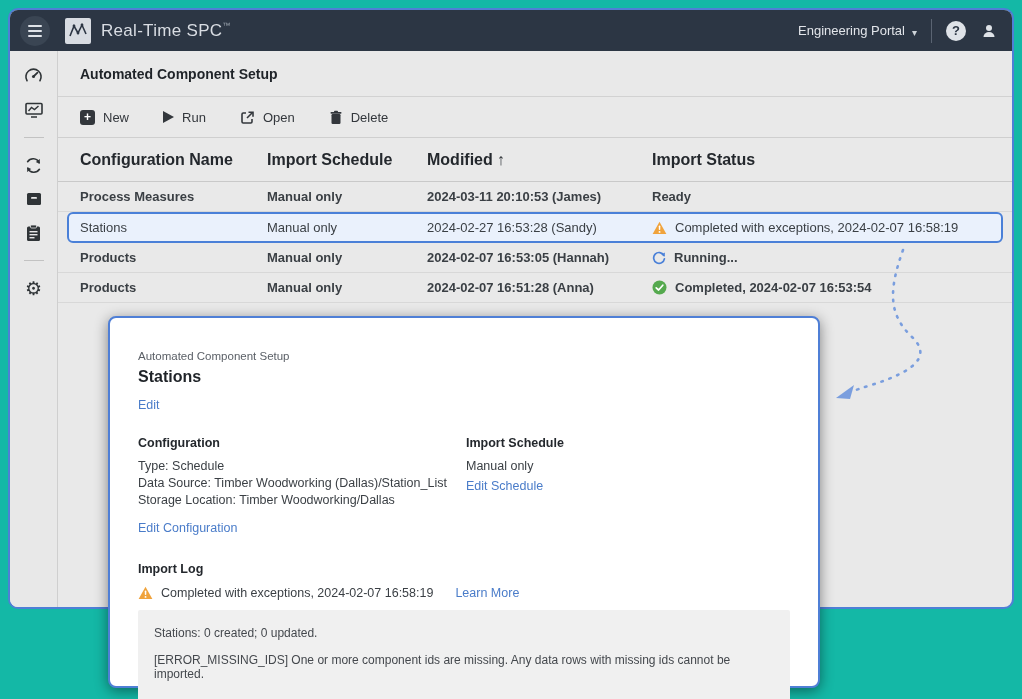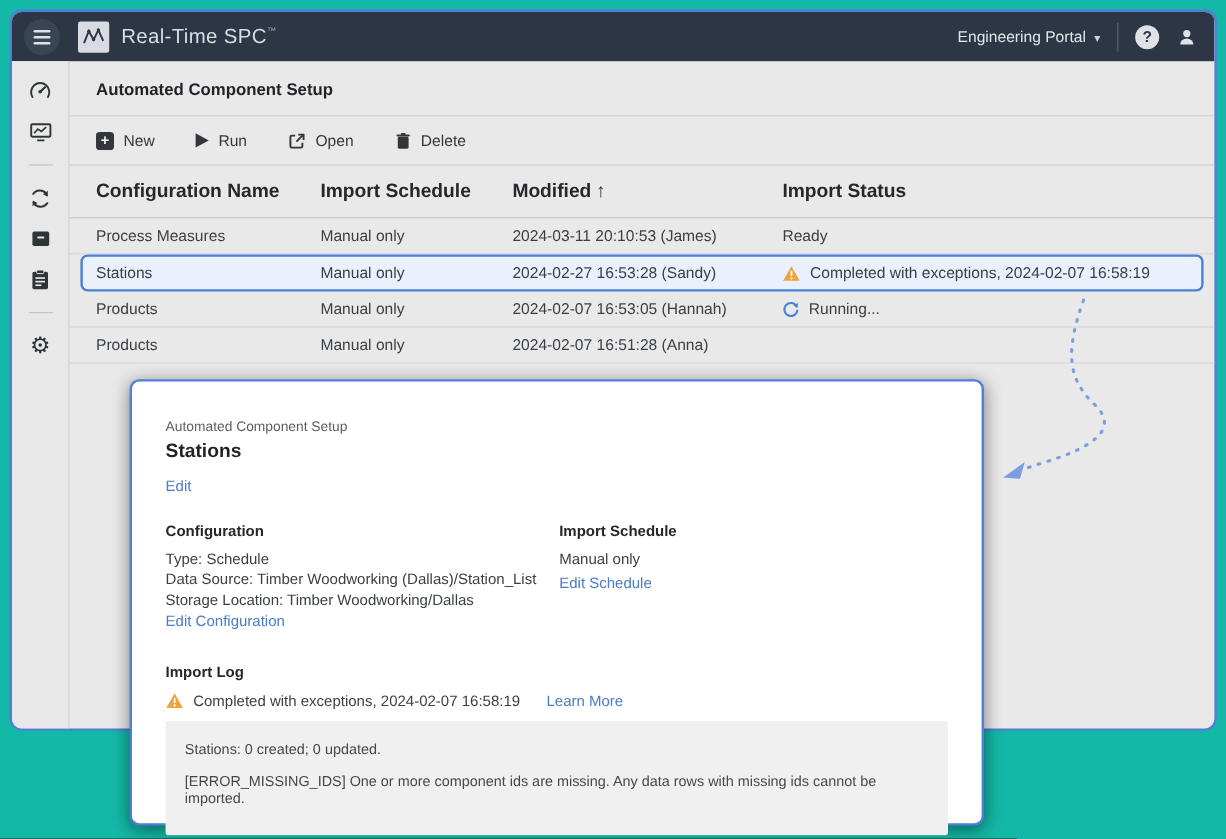--- a/index.html
+++ b/index.html
@@ -38,21 +38,21 @@
   .page-header { height:46px; flex:none; display:flex; align-items:center; padding-left:22px; border-bottom:1px solid #d2d2d2; }
   .page-title { font-size:14px; font-weight:bold; color:#1f2328; }
 
   .toolbar { height:41px; flex:none; display:flex; align-items:center; gap:34px; padding-left:22px; border-bottom:1px solid #cfcfcf; }
   .tb-btn { display:flex; align-items:center; gap:8px; font-size:13px; color:#33373c; cursor:pointer; }
   .icon-new { width:15px; height:15px; background:#33373c; border-radius:3px; color:#fff; font-size:12px; font-weight:bold;
               display:flex; align-items:center; justify-content:center; line-height:1; }
   .icon-run { width:0; height:0; border-left:11px solid #33373c; border-top:6px solid transparent; border-bottom:6px solid transparent; }
 
   
-  .grid-row { display:grid; grid-template-columns:187px 160px 225px 1fr; align-items:center; padding-left:22px; }
+  .grid-row { display:grid; grid-template-columns:187px 160px 225px 1fr; align-items:center; padding-left:22px;font-weight:bold; }
   .thead { height:44px; border-bottom:1px solid #c9c9c9; font-size:16px; font-weight:bold; color:#24282d; }
   .th { cursor:pointer; }
   .sort-arrow { font-weight:normal; margin-left:4px; color:#33373c; }
   .trow { height:30px; font-size:13px; color:#3a3f44; border-bottom:1px solid #d8d8d8; cursor:pointer; }
   .trow.last { border-bottom:1px solid #d8d8d8; }
   .trow-selected { height:31px; margin:0 9px; border:2px solid #4a80d8; border-radius:6px; background:#eaf1fc;
                    padding-left:11px; grid-template-columns:187px 160px 225px 1fr; display:grid; align-items:center;
                    font-size:13px; color:#3a3f44; cursor:pointer; }
   .status-cell { display:flex; align-items:center; gap:8px; }
 
@@ -64,21 +64,21 @@
           border:2px solid #4f7fd6; border-radius:8px; box-shadow:0 3px 14px rgba(0,0,0,.45); z-index:5;
           padding:32px 30px 0 28px; }
   .card-breadcrumb { font-size:11.5px; color:#5a5f66; }
   .card-title { font-size:16px; font-weight:bold; color:#1f2328; margin-top:6px; }
   .link { color:#4a7cc9; font-size:12.5px; cursor:pointer; }
   .card-edit { margin-top:12px; }
   .card-cols { display:flex; margin-top:24px; }
   .col-left { width:328px; flex:none; }
   .sec-heading { font-size:12.5px; font-weight:bold; color:#24282d; margin-bottom:8px; }
   .body-line { font-size:12.5px; color:#3a3f44; line-height:1.35; }
-  .edit-cfg { display:inline-block; margin-top:2px; }
+  .edit-cfg { display:inline-block; margin-top:12px; }
   .edit-sched { display:inline-block; margin-top:4px; }
   .import-log { margin-top:26px; }
   .log-status-row { display:flex; align-items:center; gap:8px; margin-top:10px; font-size:12.5px; color:#3a3f44; }
   .learn-more { margin-left:14px; }
   .log-box { margin-top:10px; background:#f0f0f0; border-radius:2px; padding:16px; width:652px; height:95px;
              font-size:12px; color:#44484d; }
   .log-box p + p { margin-top:13px; }
 </style>
 </head>
 <body>
@@ -243,20 +243,27 @@
                 <polygon points="12.9,1.4 12.6,5.7 9.2,3.6" fill="#4a80d8"></polygon>
               </svg>
               <span>Running...</span>
             </div>
           </div>
 
           <div class="grid-row trow last">
             <div>Products</div>
             <div>Manual only</div>
             <div>2024-02-07 16:51:28 (Anna)</div>
+            <div class="status-cell">
+              <svg width="15" height="15" viewBox="0 0 15 15">
+                <circle cx="7.5" cy="7.5" r="7" fill="#55a94e"></circle>
+                <polyline points="4.2,7.8 6.6,10 10.8,5.2" fill="none" stroke="#fff" stroke-width="1.7" stroke-linecap="round" stroke-linejoin="round"></polyline>
+              </svg>
+              <span>Completed, 2024-02-07 16:53:54</span>
+            </div>
           </div>
         </div>
 
       </div>
     </div>
   </div>
 
   <svg class="arrow-overlay">
     <path d="M903,250 C888,292 889,315 912,337 C931,355 918,371 868,386 C861,388 856,390 851,392" fill="none" stroke="#7a9ede" stroke-width="2.6" stroke-linecap="round" stroke-dasharray="1.5 7"></path>
     <polygon points="836,398 854,385 850,399" fill="#7a9ede"></polygon>

